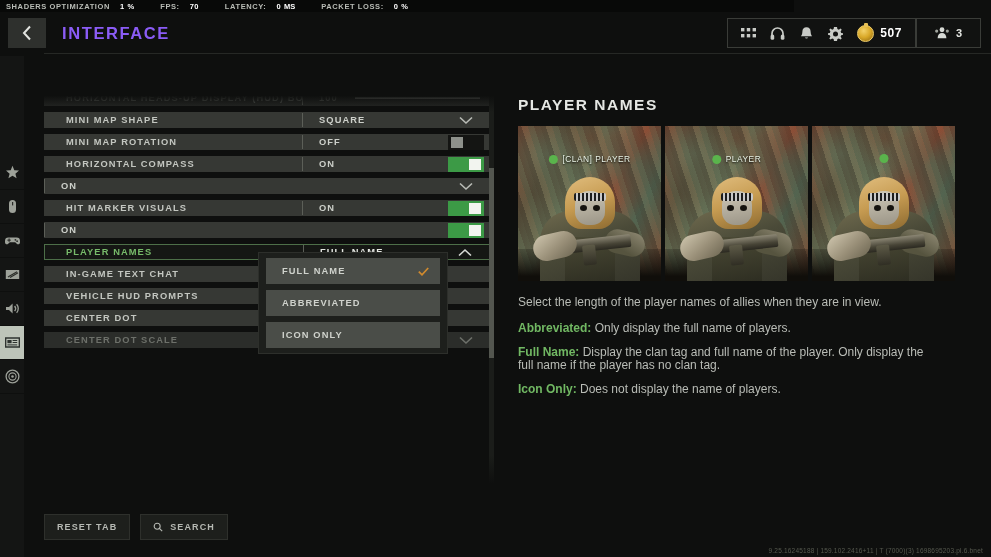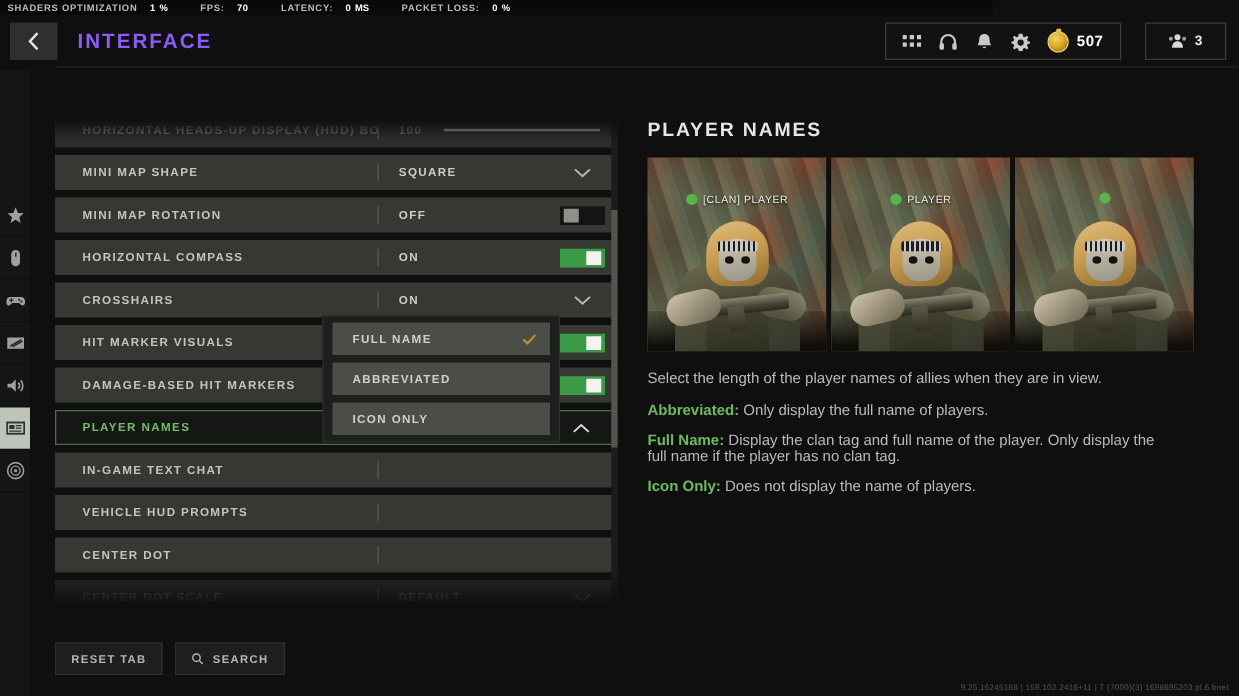--- a/index.html
+++ b/index.html
@@ -40,21 +40,21 @@
     display:flex; align-items:center; justify-content:center;
     cursor:pointer;
   }
   .back-btn svg { width:11px; height:16px; }
   .page-title {
     margin-left:16px; font-size:16.5px; font-weight:bold;
     letter-spacing:1.6px; color:#8b5cf6;
   }
   .header-right {
     position:absolute; right:10px; top:6px;
-    display:flex; align-items:center; gap:19px;justify-content:flex-end;
+    display:flex; align-items:center; gap:0;justify-content:flex-end;
   }
   .hr-box {
     height:30px; border:1px solid #3a3c38; background:#111211;
     display:flex; align-items:center; gap:14px; padding:0 13px;
   }
   .hr-icon { width:15px; height:15px; display:block; cursor:pointer; opacity:.9; }
   .coin-wrap { display:flex; align-items:center; gap:6px; }
   .coin {
     width:17px; height:17px; border-radius:50%;
     background:radial-gradient(circle at 38% 32%, #f3d26a 0%, #d9a828 48%, #8a6410 100%);
@@ -97,21 +97,21 @@
     position:absolute; left:44px; top:90px; width:452px; height:22px;
     background:linear-gradient(to bottom, #0e0f0e 25%, rgba(14,15,14,0) 100%);
     pointer-events:none; z-index:6;
   }
   .fade-bot {
     position:absolute; left:44px; top:455px; width:452px; height:40px;
     background:linear-gradient(to bottom, rgba(14,15,14,0) 0%, #0e0f0e 72%);
     pointer-events:none; z-index:6;
   }
   .row {
-    position:relative; height:28px; margin-bottom:6px;
+    position:relative; height:16px; margin-bottom:6px;
     background:#363834; display:flex; align-items:center; cursor:pointer;
   }
   .row.selected { background:#151714; border:1px solid #4d6f48; }
   .row-label {
     flex:0 0 258px; padding-left:22px;
     font-size:9.3px; font-weight:bold; letter-spacing:1.1px;
     color:#c3c6c0; text-transform:uppercase; white-space:nowrap; overflow:hidden;
   }
   .row.selected .row-label { color:#77bb6a; padding-left:21px; }
   .row-div { width:1px; height:14px; background:#5c5f58; }
@@ -452,42 +452,40 @@
           <div class="row-div"></div>
           <div class="row-value">On</div>
           <div class="row-ctl">
             <div class="toggle on">
               <div class="trk"></div>
               <div class="knb"></div>
             </div>
           </div>
         </div>
         <div class="row">
-          <div class="row-label">Crosshairs</div>
           <div class="row-div"></div>
           <div class="row-value">On</div>
           <div class="row-ctl">
             <svg class="chev" viewBox="0 0 14 9">
               <polyline points="1,1.5 7,7 13,1.5" fill="none" stroke="#b9bcb6" stroke-width="1.6"></polyline>
             </svg>
           </div>
         </div>
         <div class="row">
           <div class="row-label">Hit Marker Visuals</div>
           <div class="row-div"></div>
           <div class="row-value">On</div>
           <div class="row-ctl">
             <div class="toggle on">
               <div class="trk"></div>
               <div class="knb"></div>
             </div>
           </div>
         </div>
         <div class="row">
-          <div class="row-label">Damage-Based Hit Markers</div>
           <div class="row-div"></div>
           <div class="row-value">On</div>
           <div class="row-ctl">
             <div class="toggle on">
               <div class="trk"></div>
               <div class="knb"></div>
             </div>
           </div>
         </div>
         <div class="row selected">

